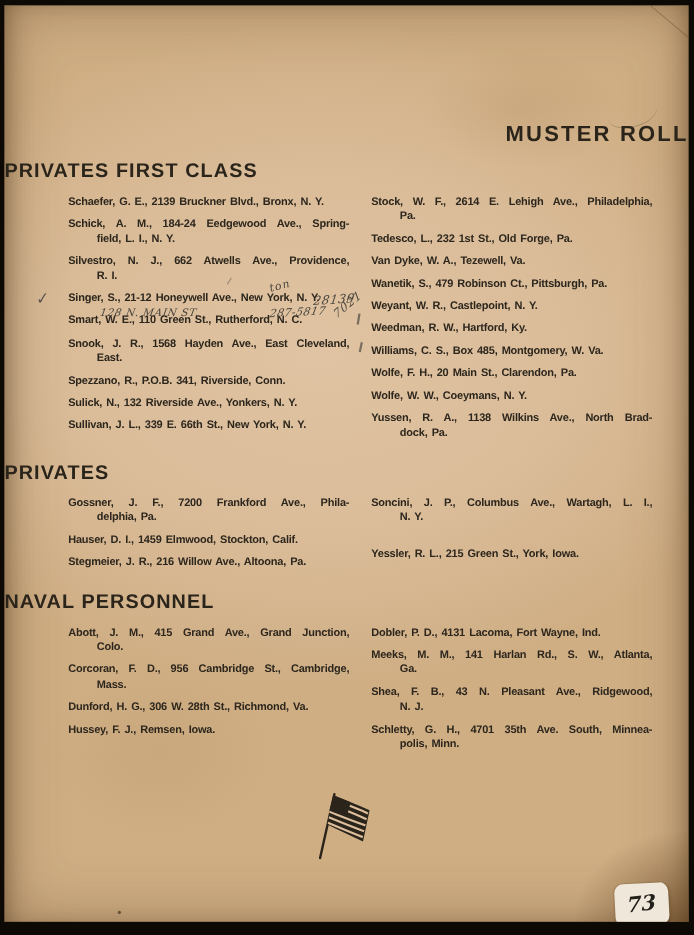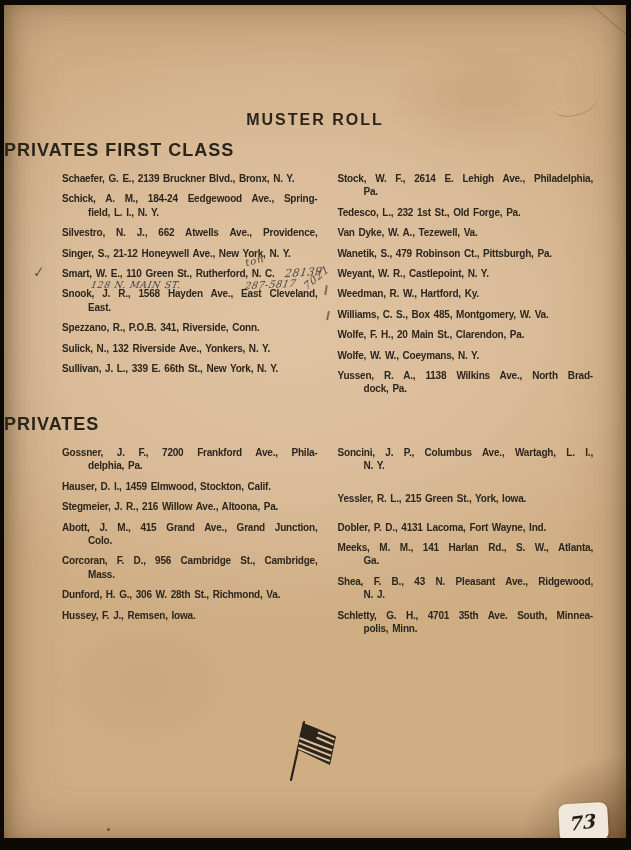--- a/index.html
+++ b/index.html
@@ -17,21 +17,21 @@
     overflow:hidden;
   }
   .stain{position:absolute;border-radius:50%;pointer-events:none;}
   .stain.s1{left:380px;top:40px;width:180px;height:110px;background:radial-gradient(ellipse,rgba(150,110,60,.14),rgba(150,110,60,0) 70%);}
   .stain.s2{left:30px;top:600px;width:220px;height:160px;background:radial-gradient(ellipse,rgba(150,110,60,.10),rgba(150,110,60,0) 70%);}
   .crease1{position:absolute;left:588px;top:0px;width:78px;height:0;border-top:1px solid rgba(80,52,24,.30);transform:rotate(40deg);transform-origin:left top;}
   .crease2{position:absolute;left:548px;top:84px;width:46px;height:26px;border-bottom:1.5px solid rgba(80,52,24,.28);border-radius:0 0 70% 45%;transform:rotate(-8deg);}
 
   .content{position:absolute;left:0;top:0;width:100%;color:#2c261d;}
   .title{
-    margin-top:106px;text-align:center;font-size:16px;font-weight:bold;
+    margin-top:106px;text-align:right;font-size:20px;font-weight:bold;
     letter-spacing:2px;color:#2a241b;
   }
   .sections{width:100%;}
   .sec-heading{
     text-align:left;font-size:18px;font-weight:bold;letter-spacing:1px;
     margin-top:11px;margin-bottom:11px;color:#2a241b;
   }
   .cols{display:flex;padding-left:58px;padding-right:33px;}
   .col{width:264px;overflow:visible;}
   .col + .col{margin-left:20px;}
@@ -92,20 +92,21 @@
             <div class="col">
               <div class="entry">
                 <div class="line">Schaefer, G. E., 2139 Bruckner Blvd., Bronx, N. Y.</div>
               </div>
               <div class="entry">
                 <div class="line just">Schick, A. M., 184-24 Eedgewood Ave., Spring-</div>
                 <div class="line cont">field, L. I., N. Y.</div>
               </div>
               <div class="entry">
                 <div class="line just">Silvestro, N. J., 662 Atwells Ave., Providence,</div>
+                <div class="line cont">R. I.</div>
               </div>
               <div class="entry">
                 <div class="line">Singer, S., 21-12 Honeywell Ave., New York, N. Y.</div>
               </div>
               <div class="entry">
                 <div class="line">Smart, W. E., 110 Green St., Rutherford, N. C.</div>
               </div>
               <div class="entry">
                 <div class="line just">Snook, J. R., 1568 Hayden Ave., East Cleveland,</div>
                 <div class="line cont">East.</div>
@@ -176,20 +177,21 @@
                 <div class="line just">Soncini, J. P., Columbus Ave., Wartagh, L. I.,</div>
                 <div class="line cont">N. Y.</div>
               </div>
               <div class="entry gap">
                 <div class="line">Yessler, R. L., 215 Green St., York, Iowa.</div>
               </div>
             </div>
           </div>
         </div>
         <div class="section">
+          <div class="sec-heading">NAVAL PERSONNEL</div>
           <div class="cols">
             <div class="col">
               <div class="entry">
                 <div class="line just">Abott, J. M., 415 Grand Ave., Grand Junction,</div>
                 <div class="line cont">Colo.</div>
               </div>
               <div class="entry">
                 <div class="line just">Corcoran, F. D., 956 Cambridge St., Cambridge,</div>
                 <div class="line cont">Mass.</div>
               </div>

